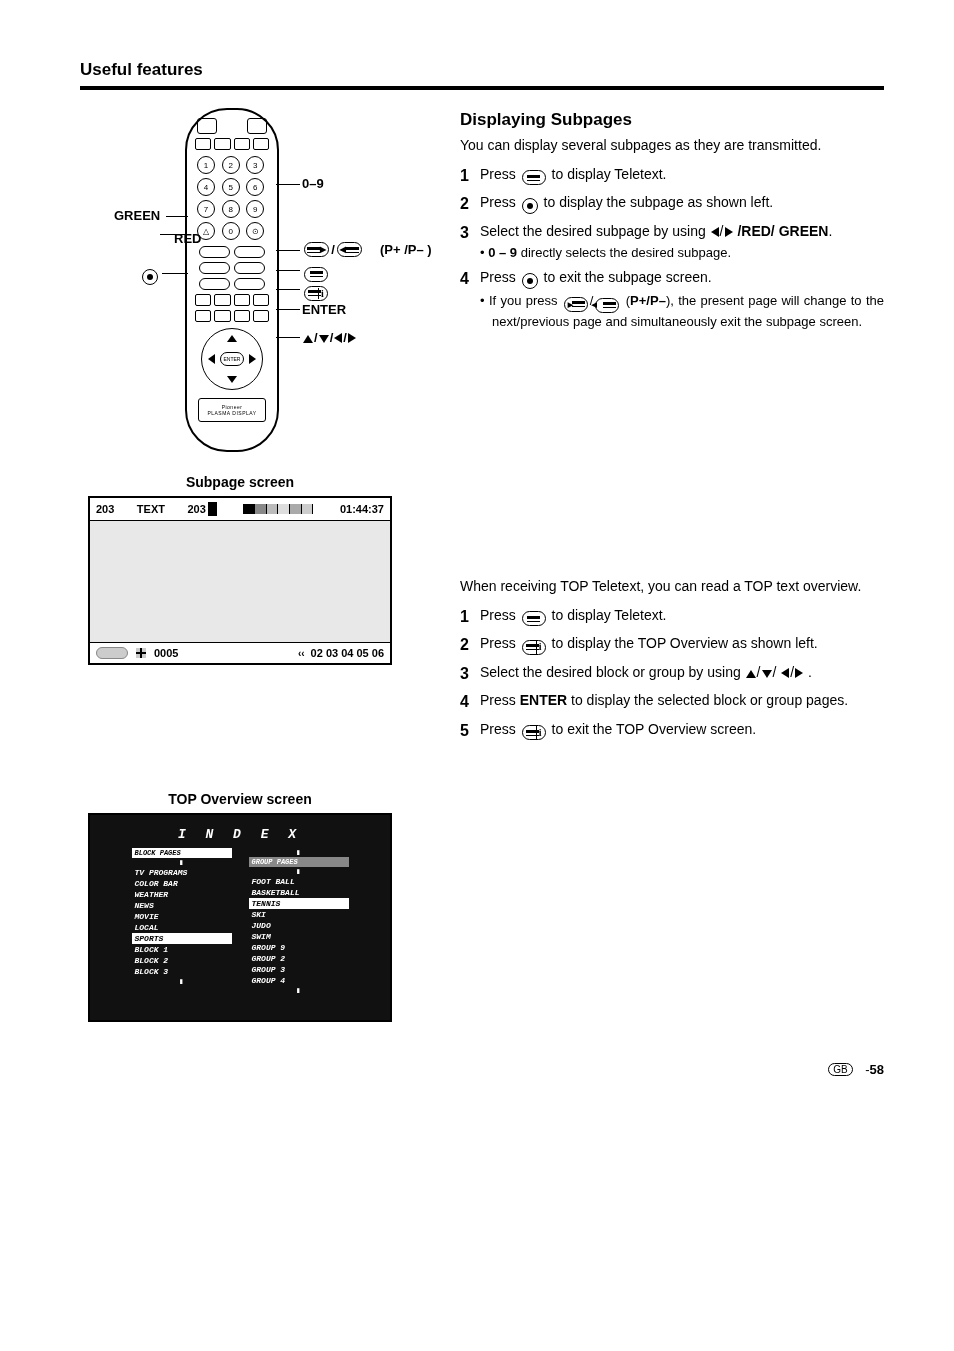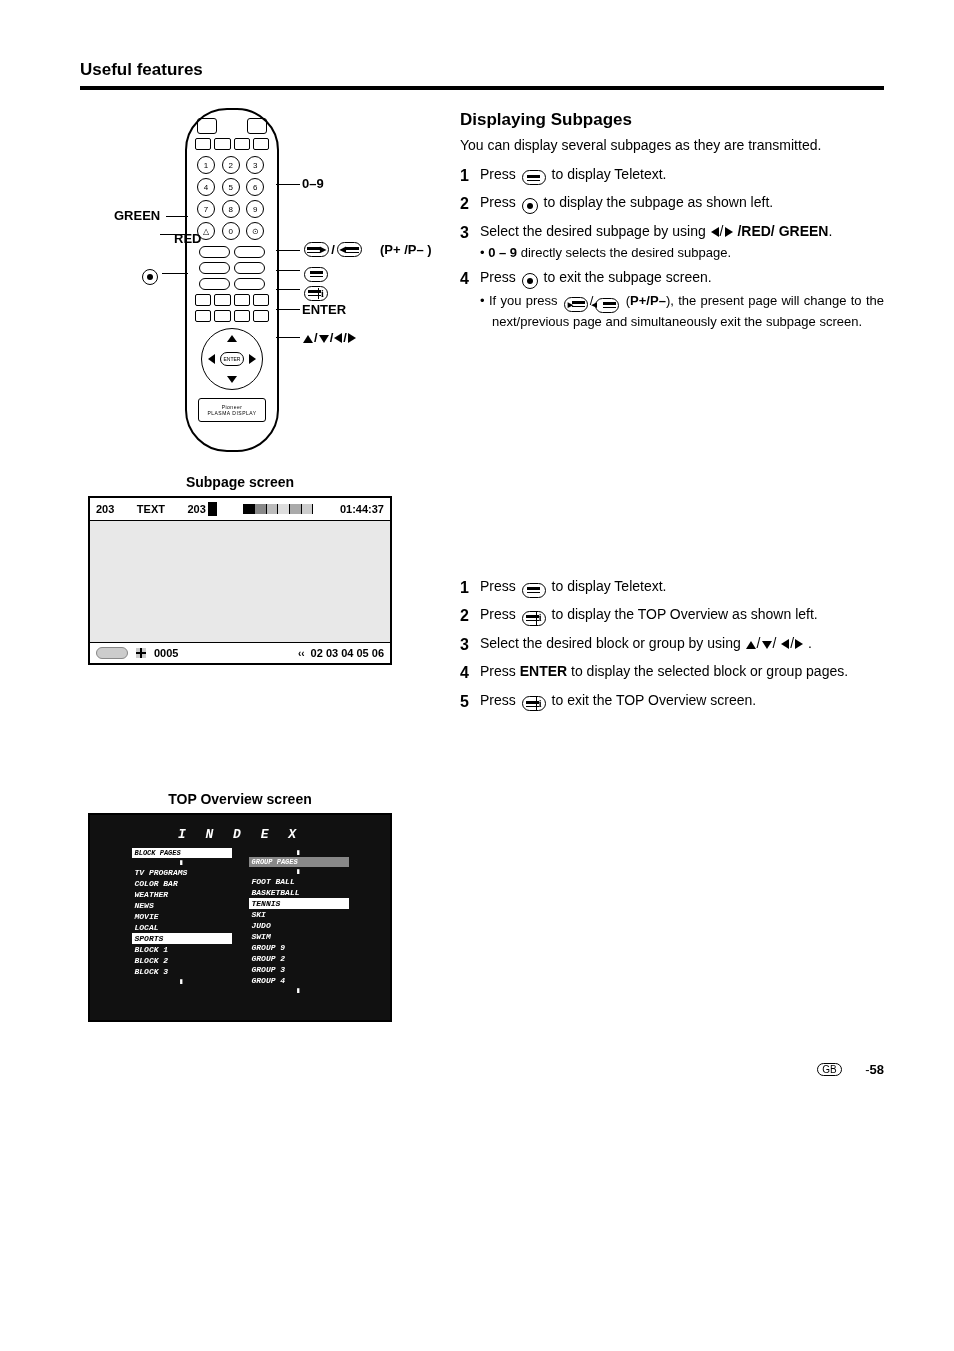--- a/index.html
+++ b/index.html
@@ -361,21 +361,21 @@
     font-size: 13px;
     margin-top: 40px;
   }
   .footer .gb {
     display:inline-block;
     border:1px solid #000;
     border-radius:8px;
     padding:0 4px;
     font-size:10px;
     vertical-align:1px;
-    margin-right:20px;
+    margin-right:9px;
   }
   .bold { font-weight: bold; }
   .bars-icon {
     display:inline-block;
     width:13px;
     vertical-align:-1px;
   }
   .bars-icon::before {
     content:"";
     display:block;
@@ -650,20 +650,21 @@
                 <span style="font-size:7px;">◀</span>
                 <span class="bars-icon" style="width:8px;"></span>
               </span>
             <span> (</span><span class="bold">P+/P–</span><span>), the present page will change to the next/previous page and simultaneously exit the subpage screen.</span>
           </div>
         </div>
       </div>
 
       <div class="section-gap"></div>
 
+      <div class="section-intro">When receiving TOP Teletext, you can read a TOP text overview.</div>
 
       <div class="step">
         <div class="num">1</div>
         <div class="body">
           <span>Press </span>
           <span class="icon-oval">
               <span class="bars-icon"></span>
             </span>
           <span> to display Teletext.</span>
         </div>

